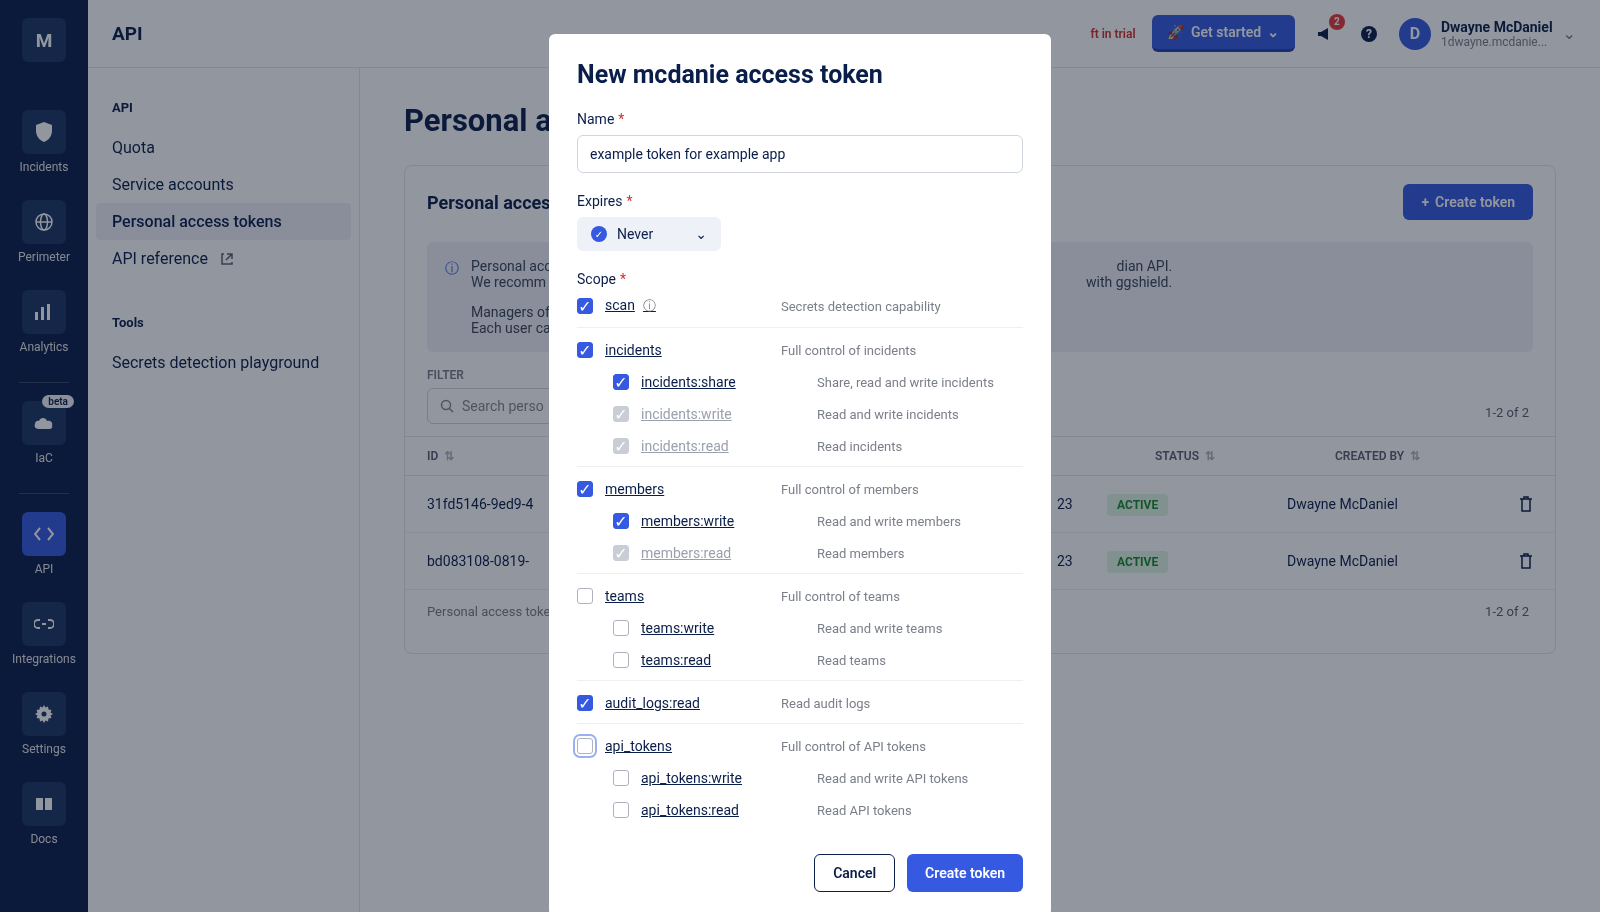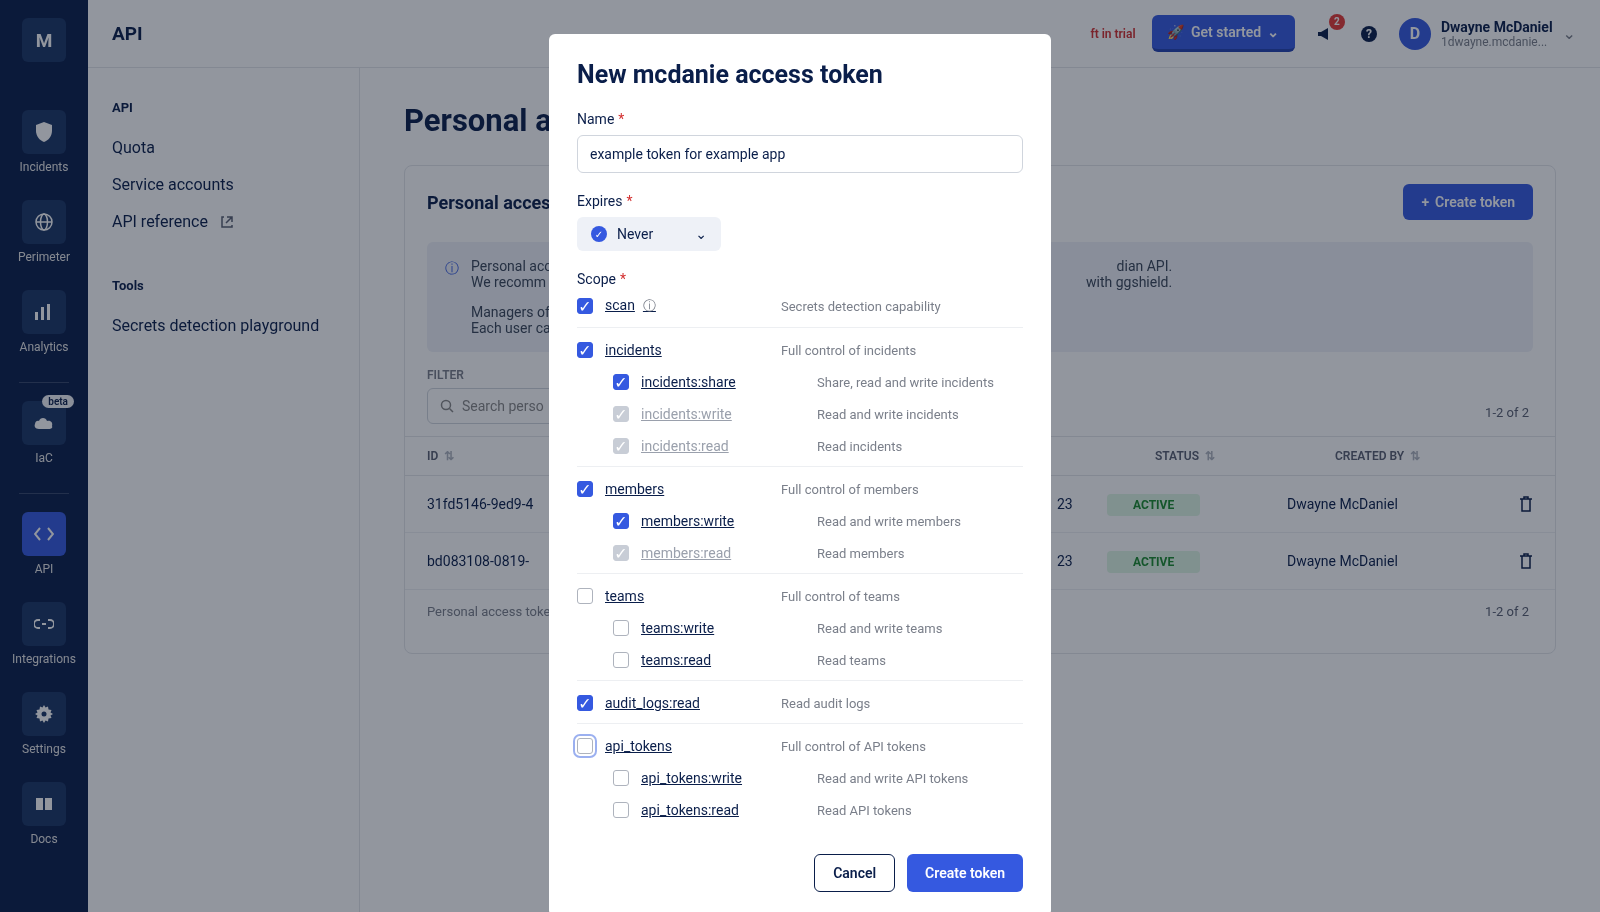--- a/index.html
+++ b/index.html
@@ -43,21 +43,21 @@
 .th-id { width: 680px; }
 .th-status { width: 180px; margin-left: 48px; }
 .th-created { width: 180px; }
 .sort-icon { margin-left: 6px; color: #aeb3bd; }
 .table-row { display: flex; padding: 20px 22px; border-bottom: 1px solid #edeff2; align-items: center; font-size: 14px; color: #0a1e4a; }
 .td-id { width: 630px; }
 .td-date { width: 50px; color: #0a1e4a; }
 .td-status { width: 180px; }
 .td-created { width: 180px; }
 .td-action { margin-left: auto; color: #0a1e4a; cursor: pointer; }
-.status-badge { background: #dff6e3; color: #1b8a2f; font-size: 12px; font-weight: 700; padding: 4px 26px; border-radius: 4px; }
+.status-badge { background: #dff6e3; color: #1b8a2f; font-size: 12px; font-weight: 700; padding: 4px 10px; border-radius: 4px; }
 .empty-note { padding: 14px 22px; color: #7a7f8a; font-size: 13px; }
 .footer-status { position: absolute; bottom: 6px; left: 50%; transform: translateX(-50%); font-size: 13px; color: #5a6072; }
 .footer-status a { color: #3559e0; font-weight: 600; }
 .footer-dot { display: inline-block; width: 8px; height: 8px; background: #1dbf5a; border-radius: 50%; vertical-align: middle; margin-left: 4px; }
 .overlay { position: absolute; inset: 0; background: rgba(13, 23, 41, 0.45); z-index: 10; }
 .modal { position: absolute; left: 50%; top: 34px; transform: translateX(-50%); width: 502px; background: #fff; border-radius: 6px; z-index: 20; padding: 26px 28px 24px; }
 .modal-title { font-size: 25px; font-weight: 700; color: #0a1e4a; margin-bottom: 22px; }
 .form-label { font-size: 14px; font-weight: 400; color: #0a1e4a; margin-bottom: 8px; display: block; }
 .req { color: #d32f2f; margin-left: 4px; }
 .text-input { width: 100%; border: 1px solid #d0d5dd; border-radius: 6px; padding: 10px 12px; font-size: 14px; color: #0a1e4a; margin-bottom: 20px; }
@@ -218,20 +218,23 @@
 </div>
 
 <div class="subnav">
   <div class="subnav-heading">API</div>
   <div class="subnav-item">
       <span>Quota</span>
     </div>
   <div class="subnav-item">
       <span>Service accounts</span>
     </div>
+  <div class="subnav-item active">
+      <span>Personal access tokens</span>
+    </div>
   <div class="subnav-item">
       <span>API reference</span>
       <span class="ext-icon">
         <svg width="14" height="14" viewBox="0 0 14 14">
           <path d="M4 2 H2 V12 H12 V10 M7 2 H12 V7 M12 2 L6 8" stroke="#5a6072" stroke-width="1.5" fill="none"></path>
         </svg>
       </span>
     </div>
   <div class="subnav-heading" style="margin-top:30px;">Tools</div>
   <div class="subnav-item">

